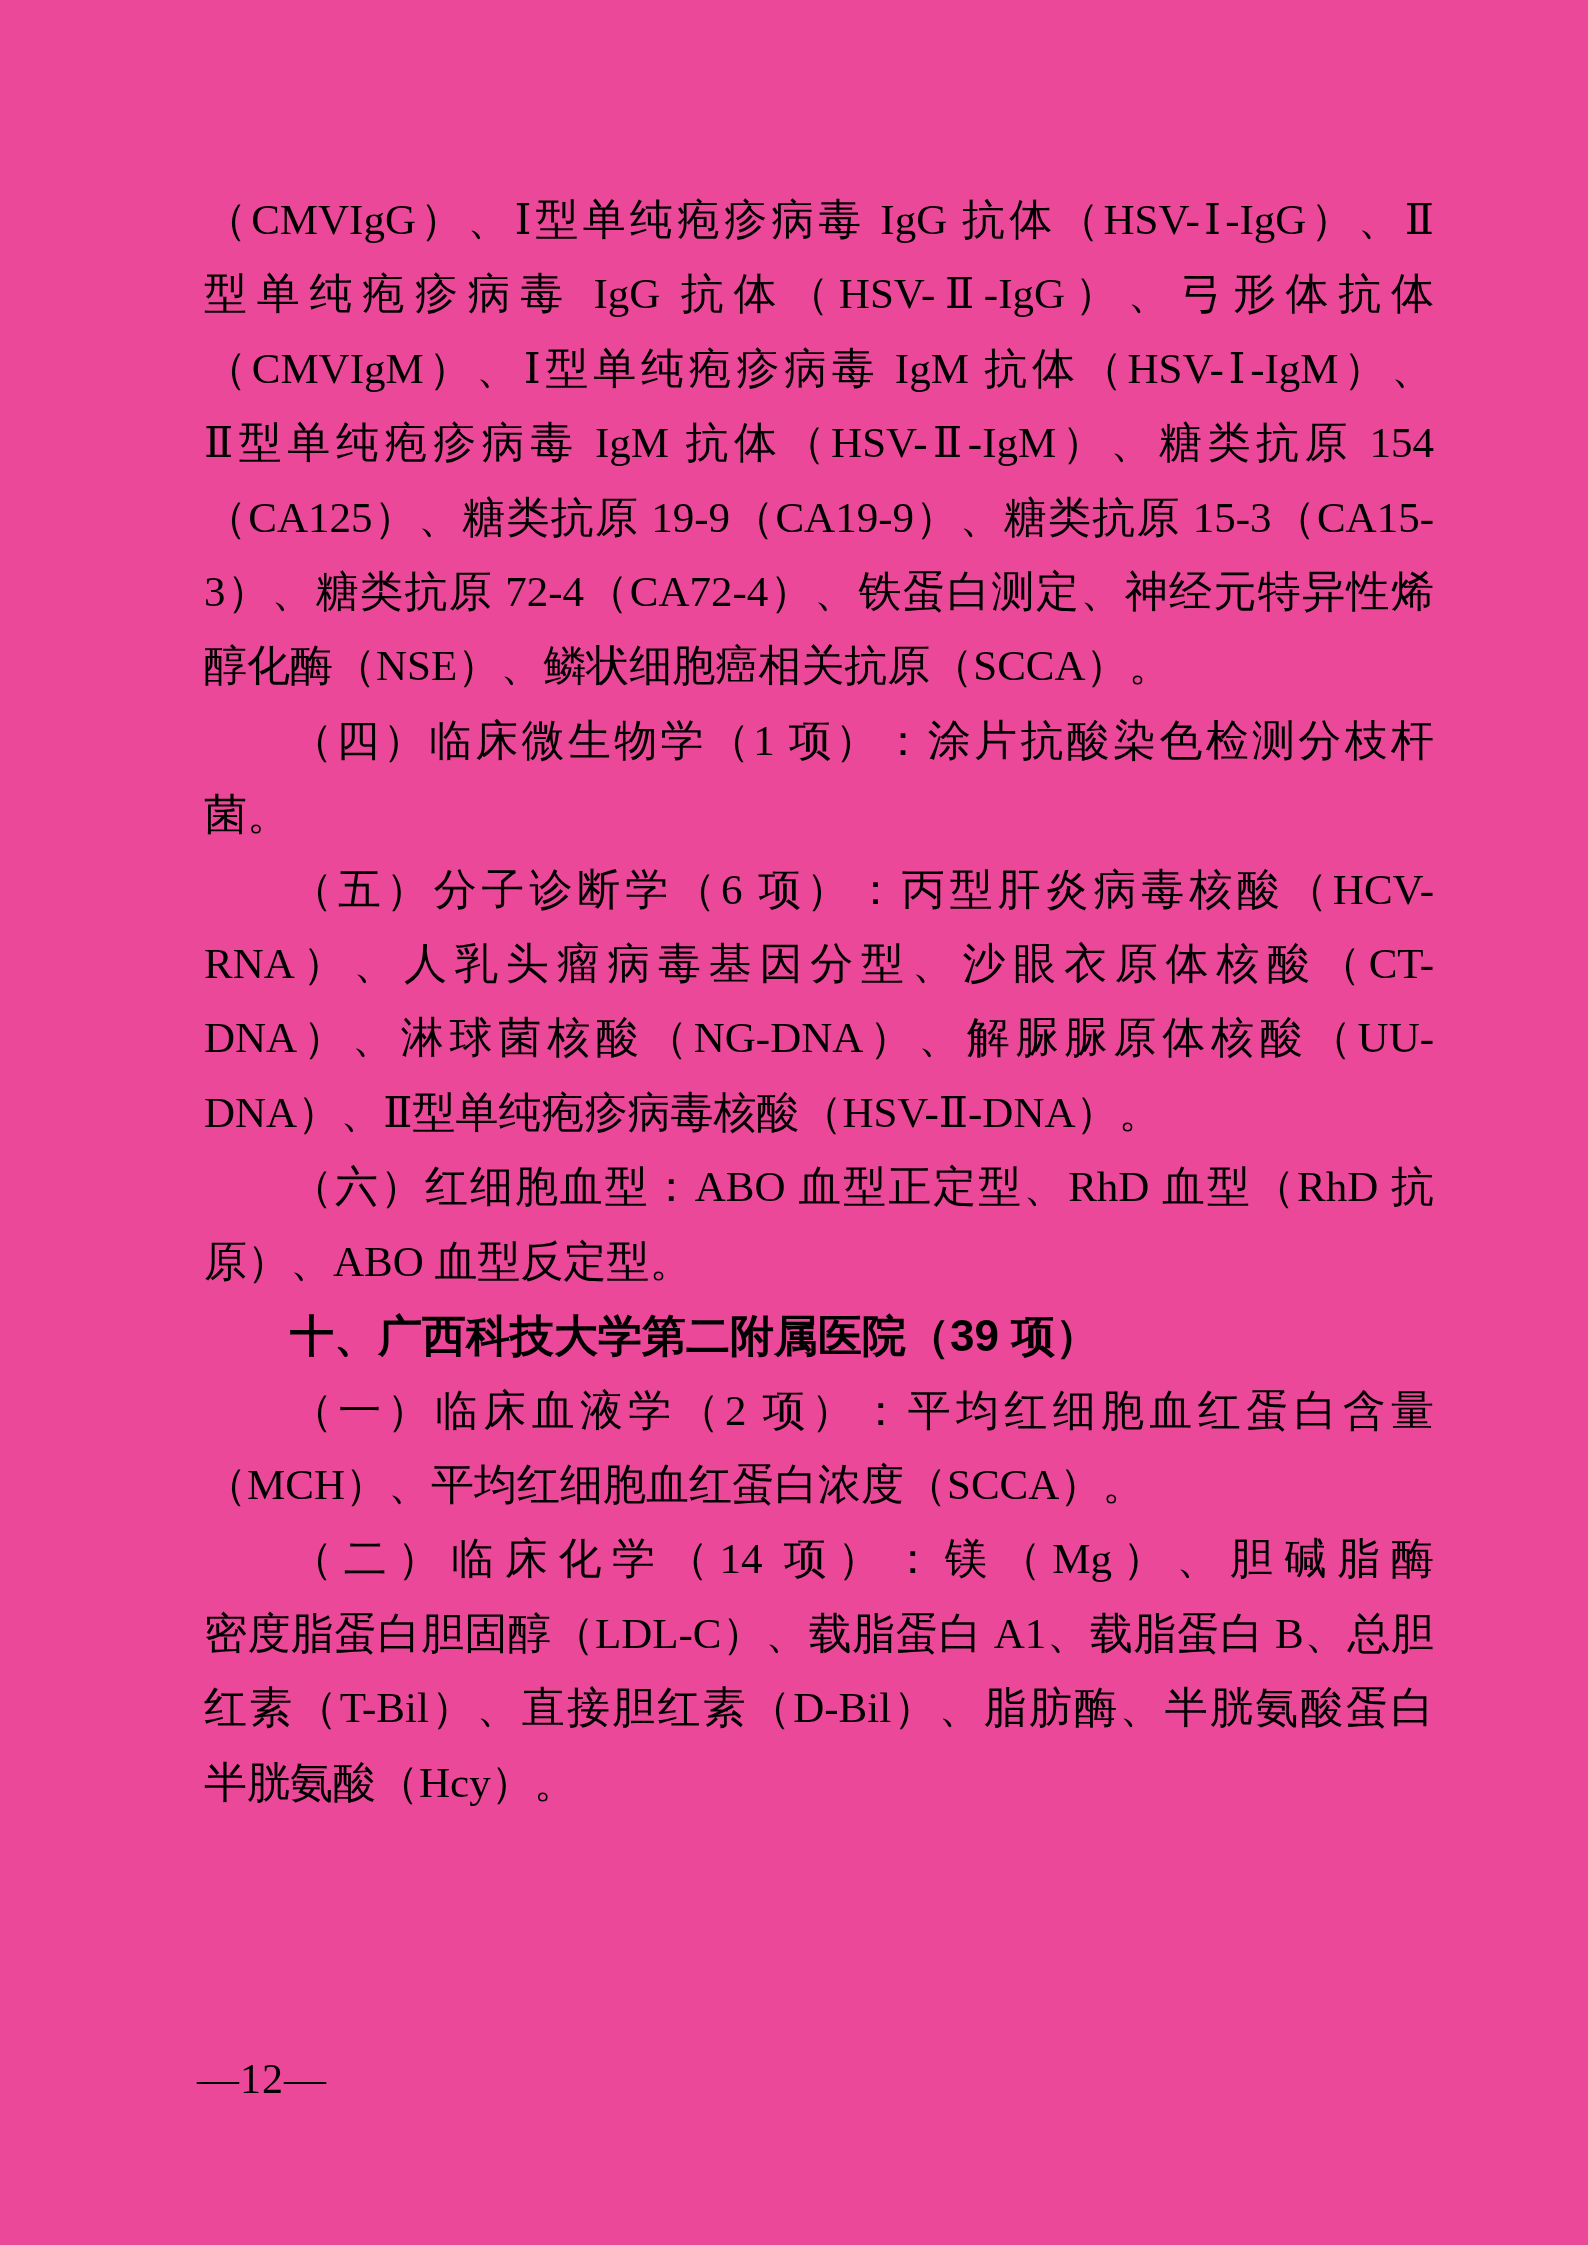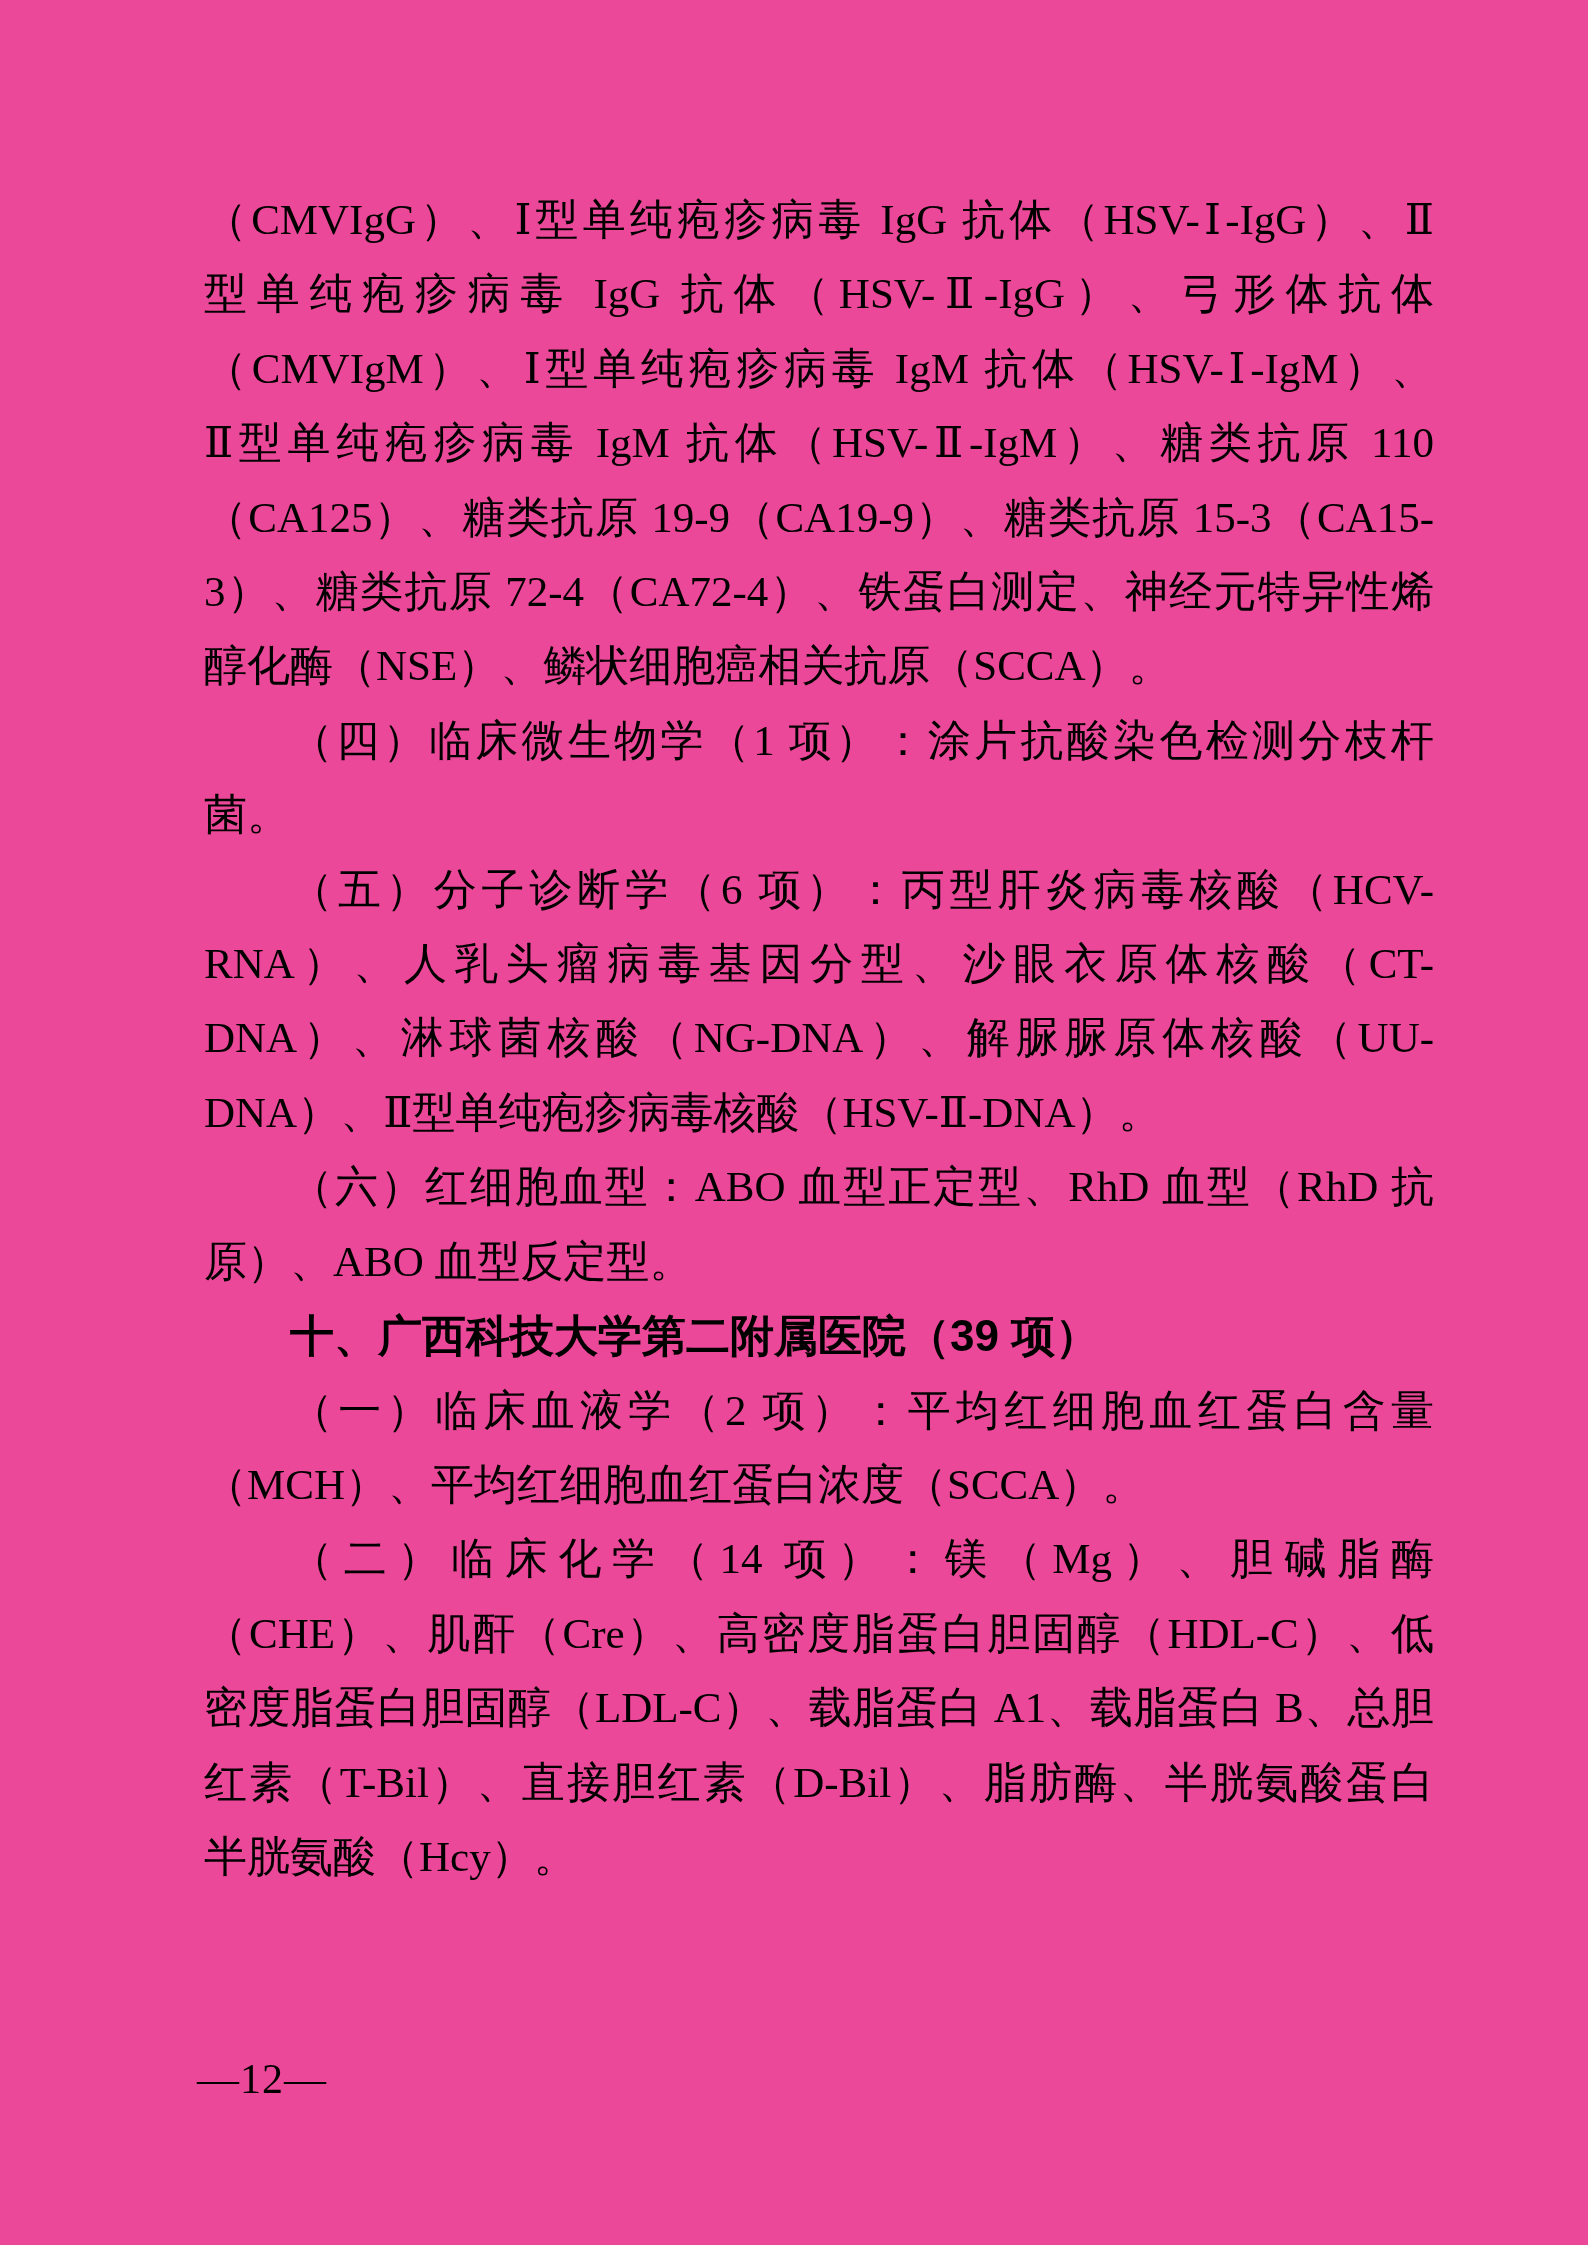--- a/index.html
+++ b/index.html
@@ -55,21 +55,21 @@
 </style>
 </head>
 <body>
 
 <div class="page">
   <div class="body-text" id="doc-body">
       <div class="para body">
         <div class="line">（CMVIgG）、Ⅰ型单纯疱疹病毒 IgG 抗体（HSV-Ⅰ-IgG）、Ⅱ</div>
         <div class="line">型单纯疱疹病毒 IgG 抗体（HSV-Ⅱ-IgG）、弓形体抗体</div>
         <div class="line">（CMVIgM）、Ⅰ型单纯疱疹病毒 IgM 抗体（HSV-Ⅰ-IgM）、</div>
-        <div class="line">Ⅱ型单纯疱疹病毒 IgM 抗体（HSV-Ⅱ-IgM）、糖类抗原 110</div>
+        <div class="line">Ⅱ型单纯疱疹病毒 IgM 抗体（HSV-Ⅱ-IgM）、糖类抗原 154</div>
         <div class="line">（CA125）、糖类抗原 19-9（CA19-9）、糖类抗原 15-3（CA15-</div>
         <div class="line">3）、糖类抗原 72-4（CA72-4）、铁蛋白测定、神经元特异性烯</div>
         <div class="line last">醇化酶（NSE）、鳞状细胞癌相关抗原（SCCA）。</div>
       </div>
       <div class="para body">
         <div class="line first">（四）临床微生物学（1 项）：涂片抗酸染色检测分枝杆</div>
         <div class="line last">菌。</div>
       </div>
       <div class="para body">
         <div class="line first">（五）分子诊断学（6 项）：丙型肝炎病毒核酸（HCV-</div>
@@ -83,20 +83,19 @@
       </div>
       <div class="para heading">
         <div class="line first last">十、广西科技大学第二附属医院（39 项）</div>
       </div>
       <div class="para body">
         <div class="line first">（一）临床血液学（2 项）：平均红细胞血红蛋白含量</div>
         <div class="line last">（MCH）、平均红细胞血红蛋白浓度（SCCA）。</div>
       </div>
       <div class="para body">
         <div class="line first">（二）临床化学（14 项）：镁（Mg）、胆碱脂酶</div>
-        <div class="line">（CHE）、肌酐（Cre）、高密度脂蛋白胆固醇（HDL-C）、低</div>
         <div class="line">密度脂蛋白胆固醇（LDL-C）、载脂蛋白 A1、载脂蛋白 B、总胆</div>
         <div class="line">红素（T-Bil）、直接胆红素（D-Bil）、脂肪酶、半胱氨酸蛋白</div>
         <div class="line last">半胱氨酸（Hcy）。</div>
       </div>
     </div>
   <div class="footer">—12—</div>
 </div>
 
 </body></html>

